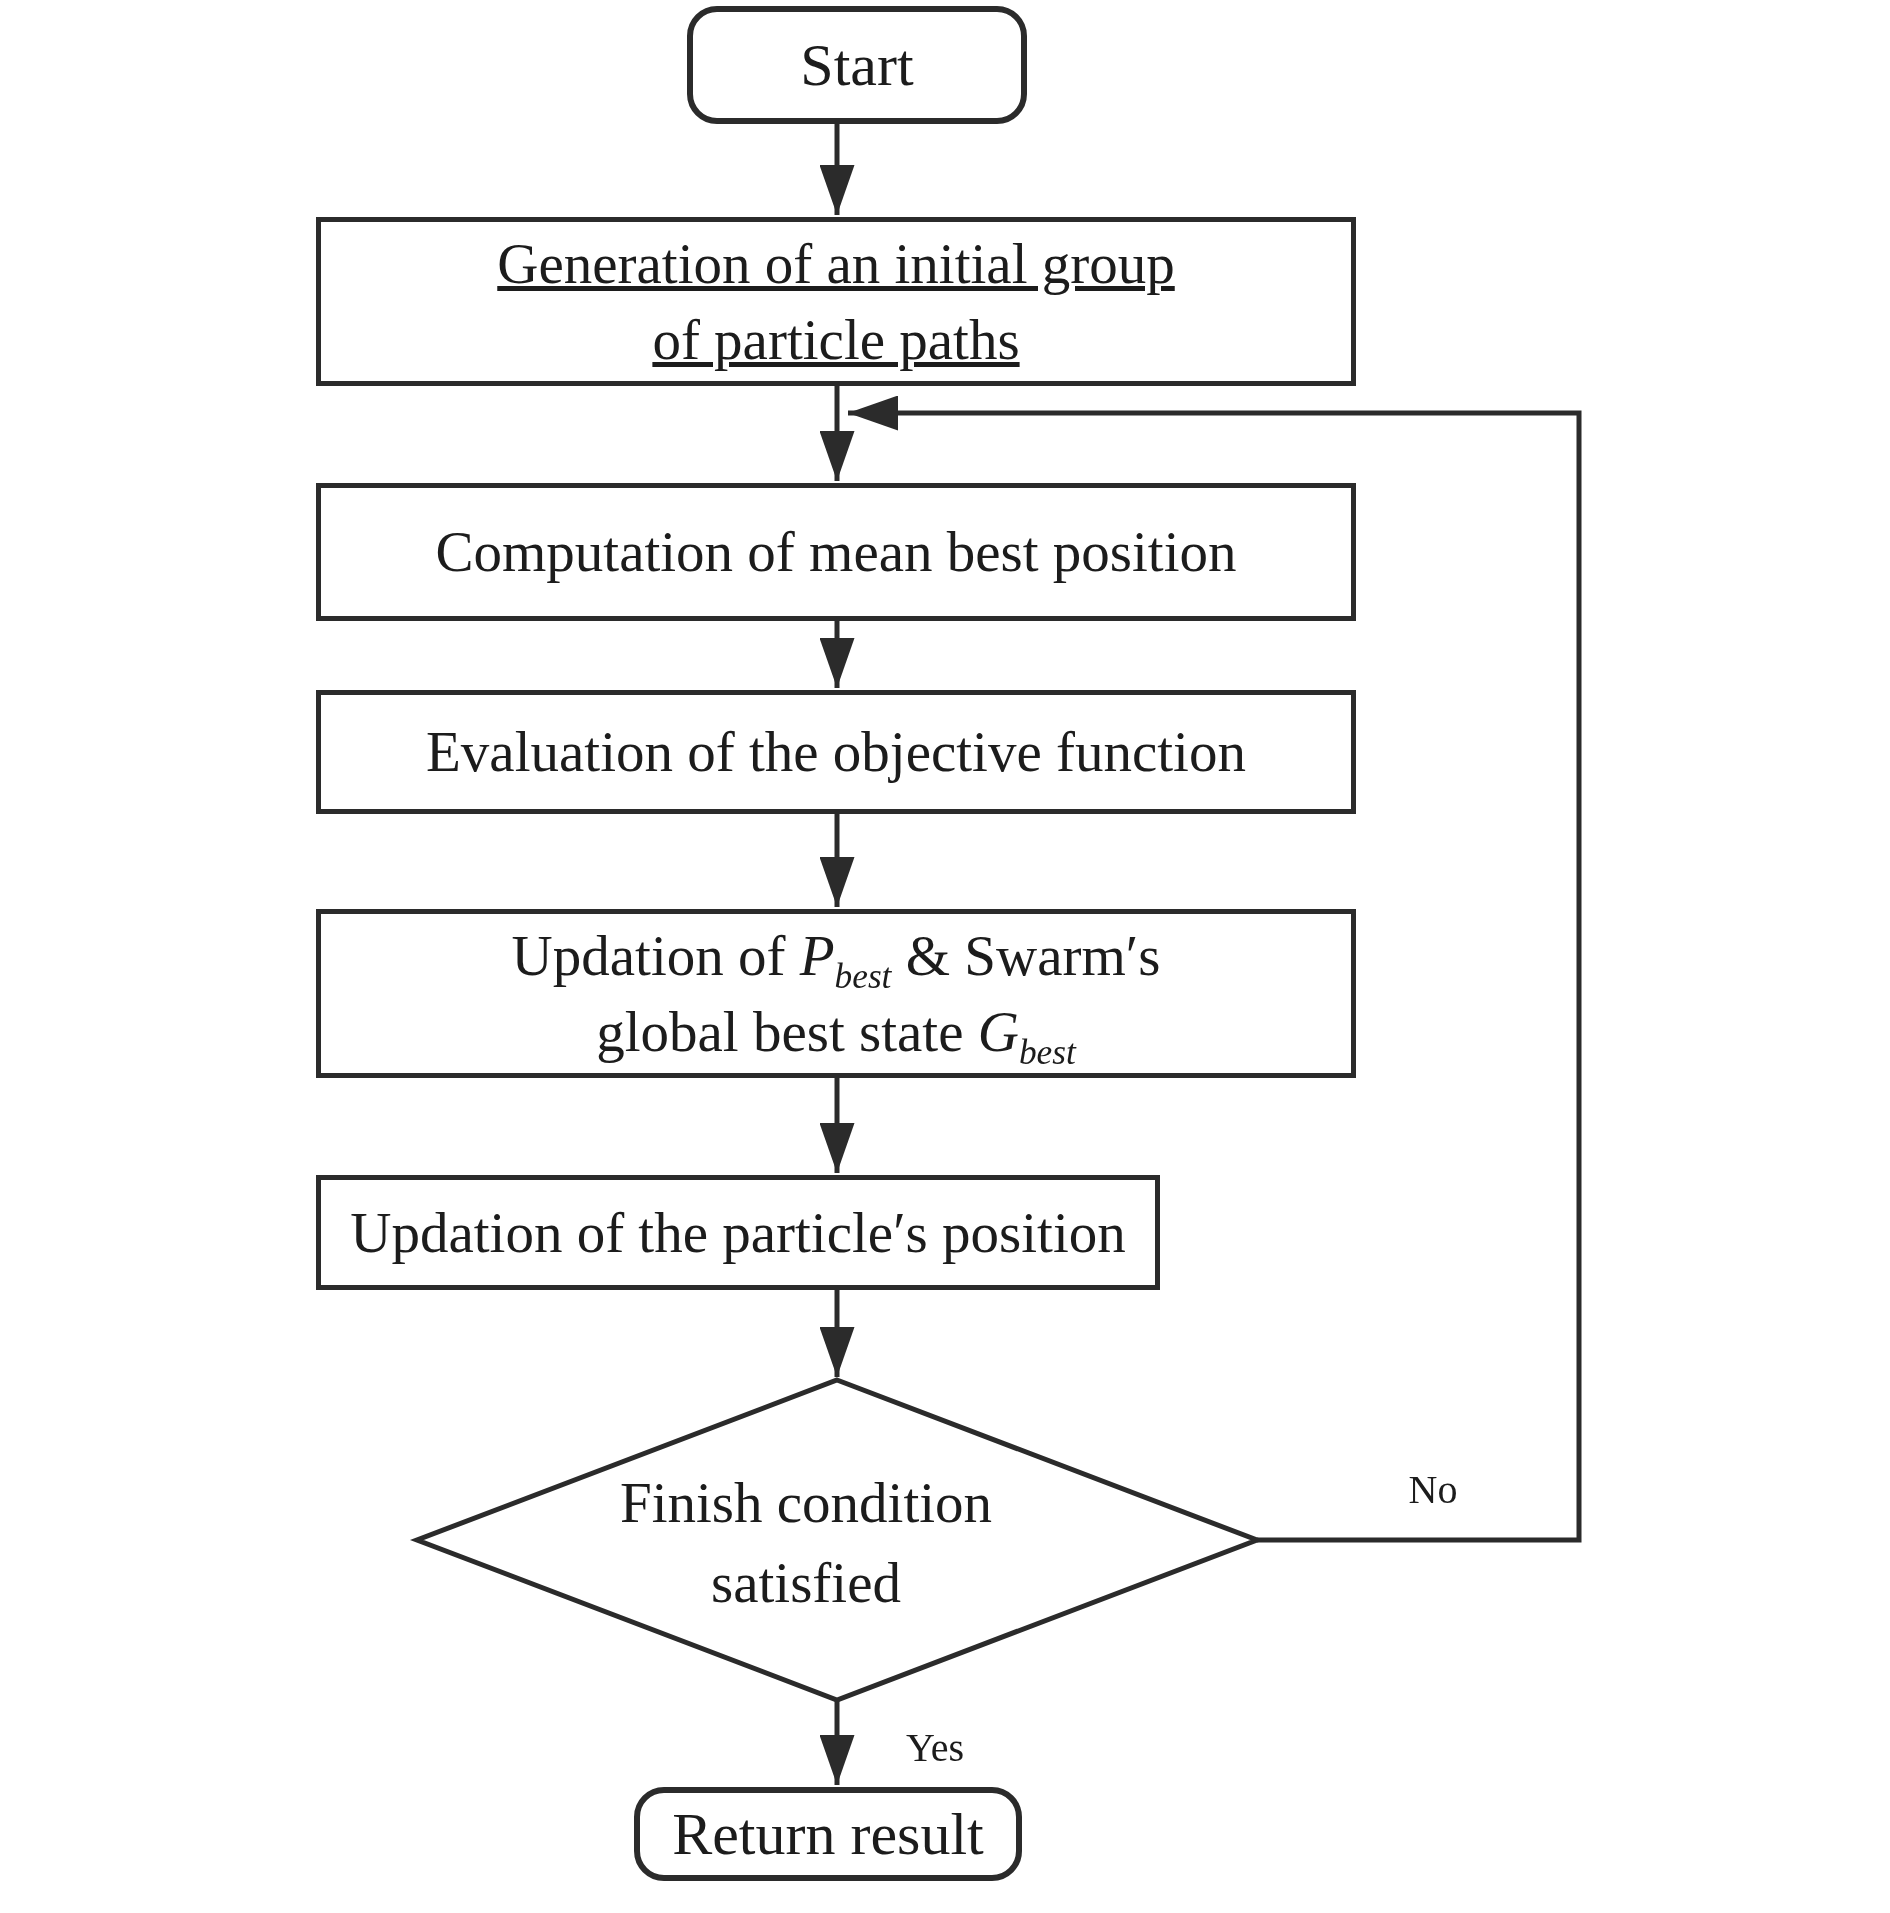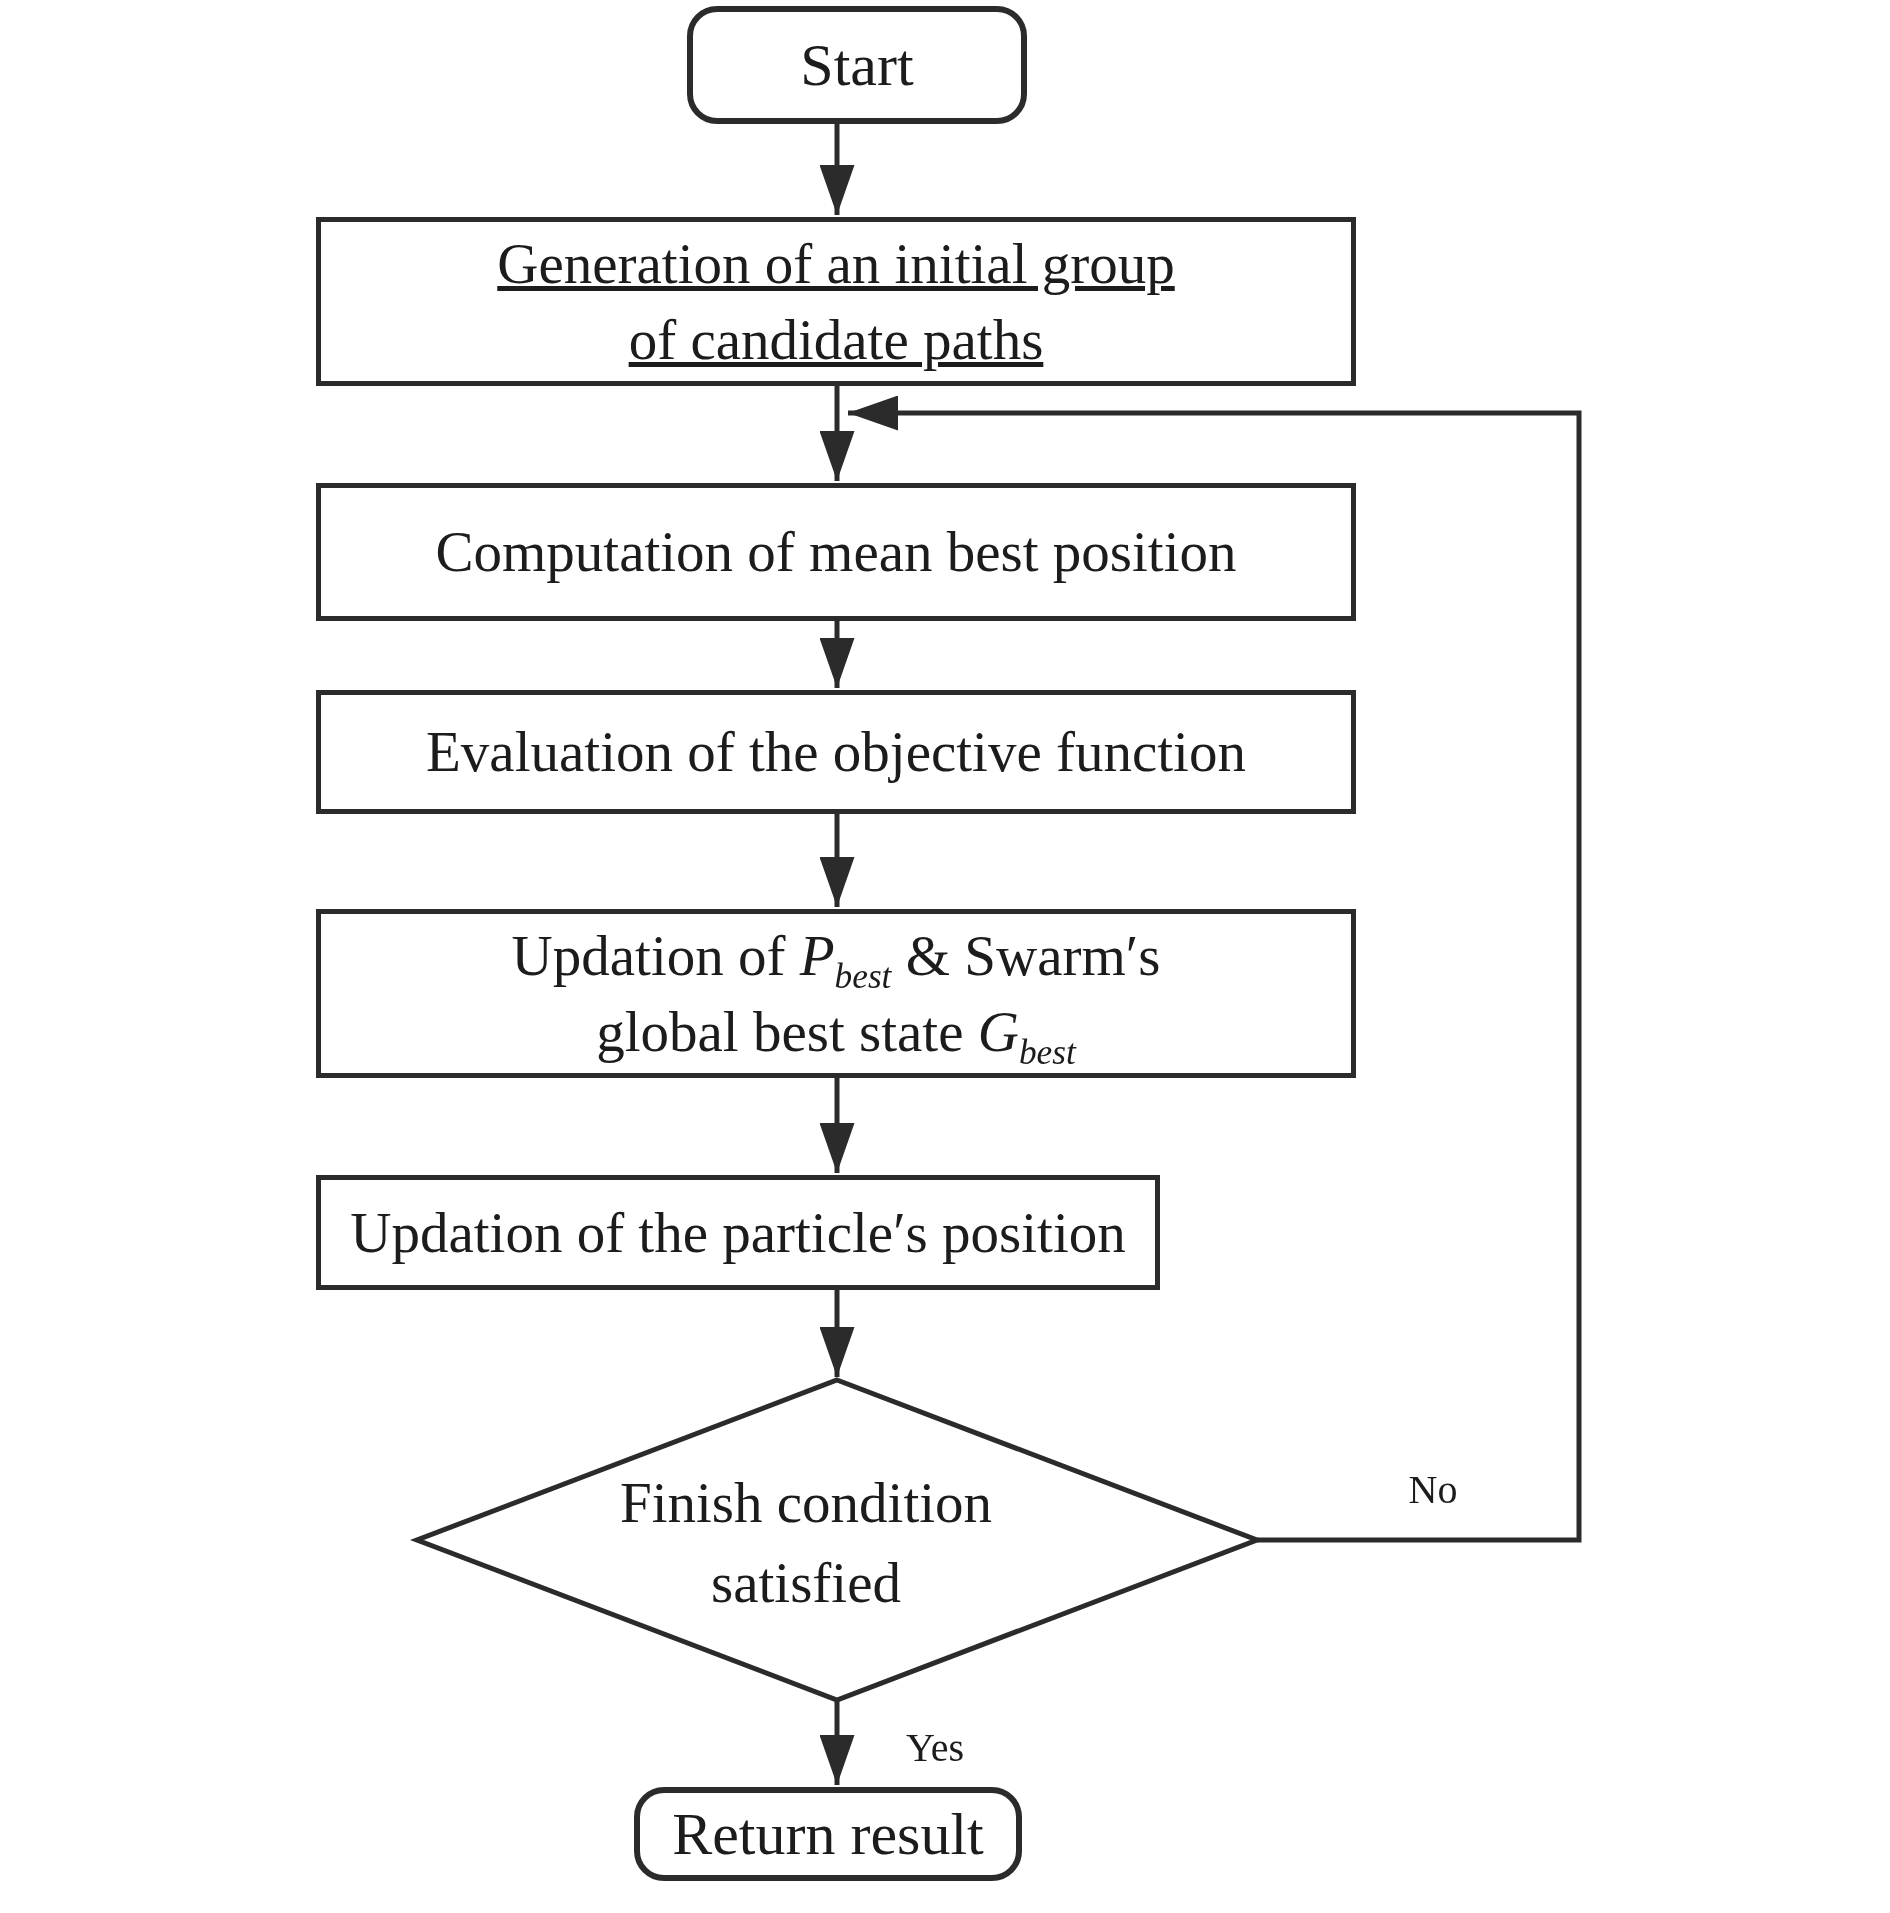--- a/index.html
+++ b/index.html
@@ -108,21 +108,21 @@
 
     <polygon class="diamond" points="837,1380 1257,1540 837,1700 417,1540"></polygon>
   </svg>
 
   <div class="node terminal start">
     <span>Start</span>
   </div>
 
   <div class="node box1">
     <span>Generation of an initial group</span>
-    <span>of candidate paths</span>
+    <span>of particle paths</span>
   </div>
 
   <div class="node box2">
     <span>Computation of mean best position</span>
   </div>
 
   <div class="node box3">
     <span>Evaluation of the objective function</span>
   </div>
 

